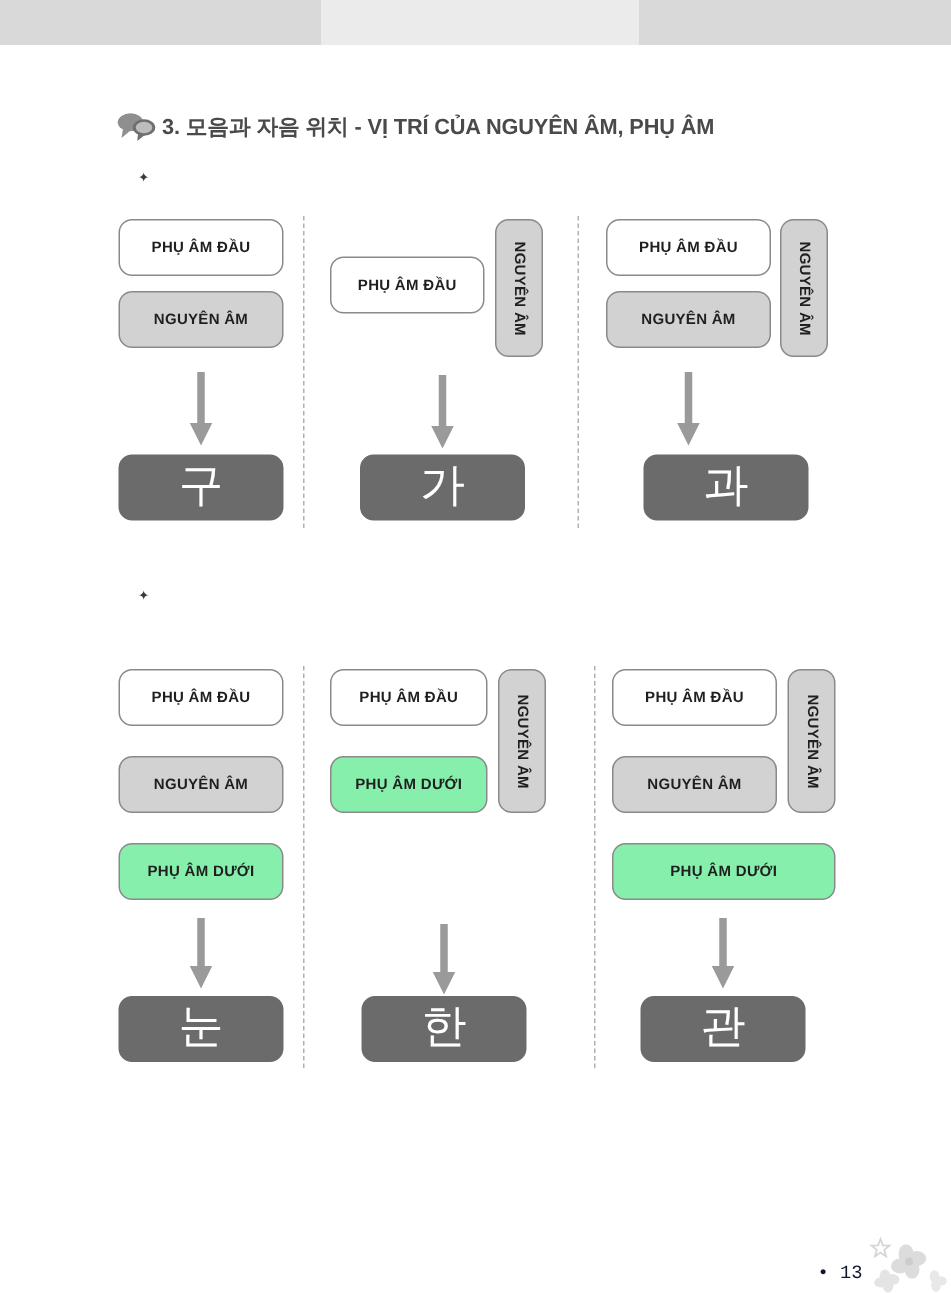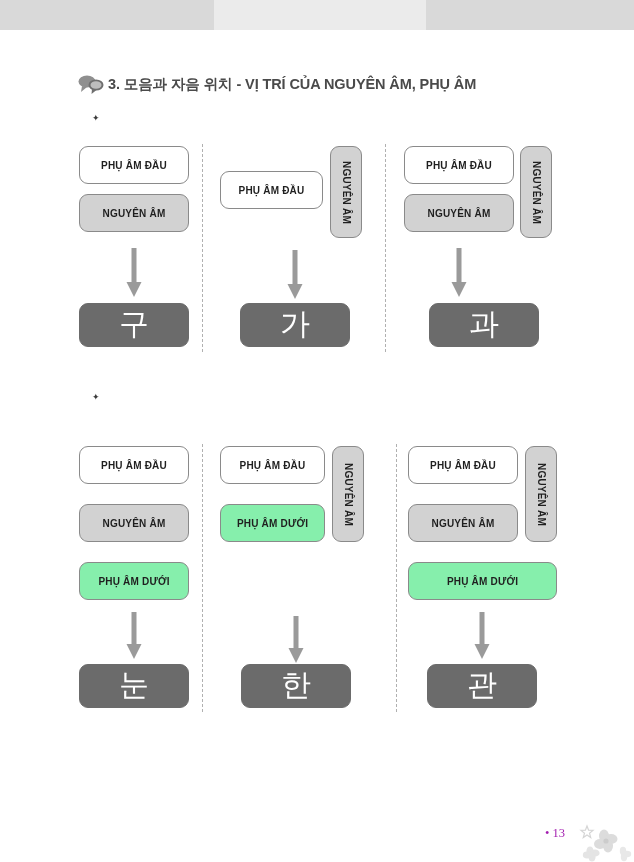--- a/index.html
+++ b/index.html
@@ -125,24 +125,24 @@
   .arrow svg { display: block; }
 
   
   #footer {
     position: absolute;
     left: 540px; top: 826px;
     width: 94px; height: 36px;
   }
   #page-num {
     position: absolute;
-    left: 5px; top: 0px;
-    font-family: Liberation Serif, serif;
+    left: 5px; top: 16px;
+    font-family: Liberation Mono, monospace;
     font-size: 12.5px;
-    color: #a21caf;
+    color: #0f172a;
     white-space: nowrap;
   }
   #footer-deco { position: absolute; left: 38px; top: -4px; }
 </style>
 </head>
 <body>
 
 <div id="top-banner">
   <div class="banner-seg" id="banner-left"></div>
   <div class="banner-seg" id="banner-mid"></div>

